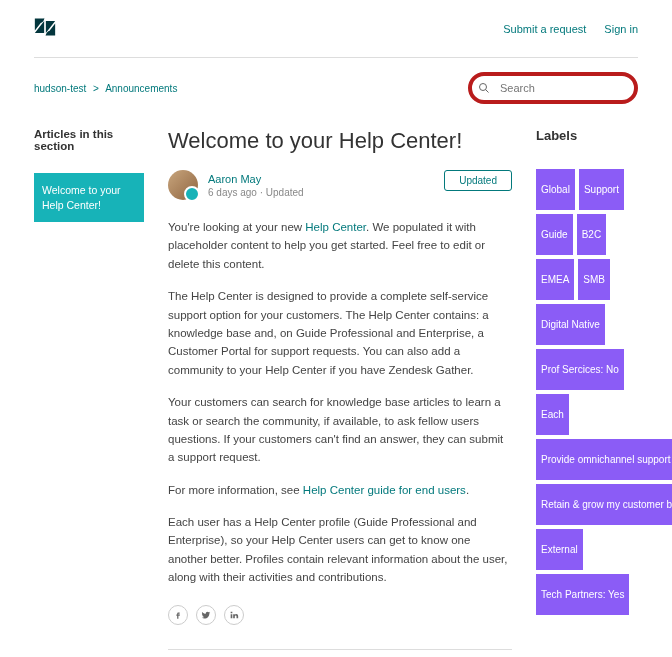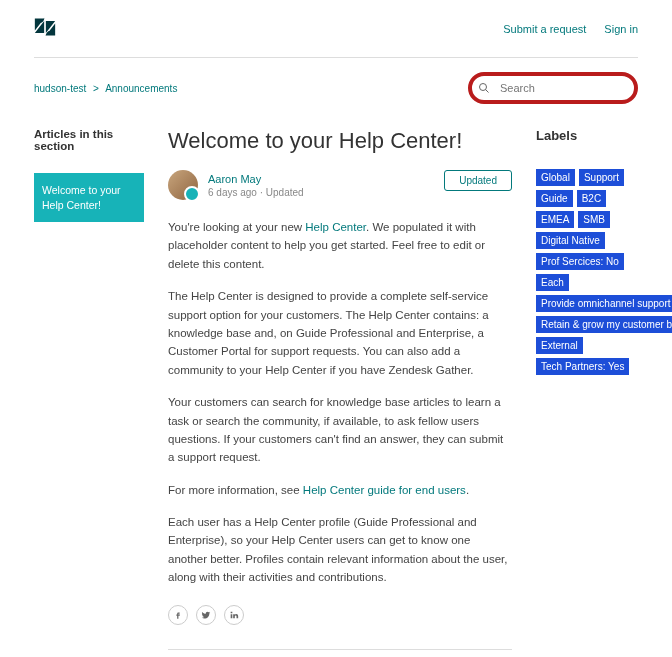--- a/index.html
+++ b/index.html
@@ -31,21 +31,21 @@
 .follow-btn{border:1px solid #03797c;color:#03797c;background:#fff;padding:4px 14px;border-radius:3px;font-size:10px;cursor:pointer}
 .body p{font-size:11.5px;line-height:1.6;margin-bottom:14px;color:#444}
 .body a{color:#03797c;text-decoration:none}
 .share{display:flex;gap:8px;margin:18px 0 24px}
 .share .icon{width:20px;height:20px;border:1px solid #ccc;border-radius:50%;display:flex;align-items:center;justify-content:center;cursor:pointer}
 .share .icon svg{width:10px;height:10px;fill:#666}
 hr{border:none;border-top:1px solid #ddd;margin:0 0 18px}
 .labels{width:102px;flex-shrink:0}
 .labels h4{font-size:13px;font-weight:600;margin-bottom:26px}
 .tags{display:flex;flex-wrap:wrap;gap:4px}
-.tag{background:#1d4ed8;color:#fff;font-size:10px;padding:3px 5px;cursor:pointer;white-space:nowrap}
+.tag{background:#8b5cf6;color:#fff;font-size:10px;padding:15px 5px;cursor:pointer;white-space:nowrap}
 </style>
 </head>
 <body>
 
 <div class="container">
 <header>
   <div class="logo">
     <svg viewBox="0 0 26 26">
           <path fill="#03363d" d="M12 6v14L1 20 12 6zm2 14V6l11 0L14 20zM12 0a6 6 0 0 1-11 4h11V0zm2 26a6 6 0 0 1 11-4H14v4z"></path>
           <path fill="#03363d" d="M1 3h11L1 17V3zm24 20H14l11-14v14zM12 3a5.5 5.5 0 1 1-11 0h11zm2 20a5.5 5.5 0 1 1 11 0H14z"></path>

